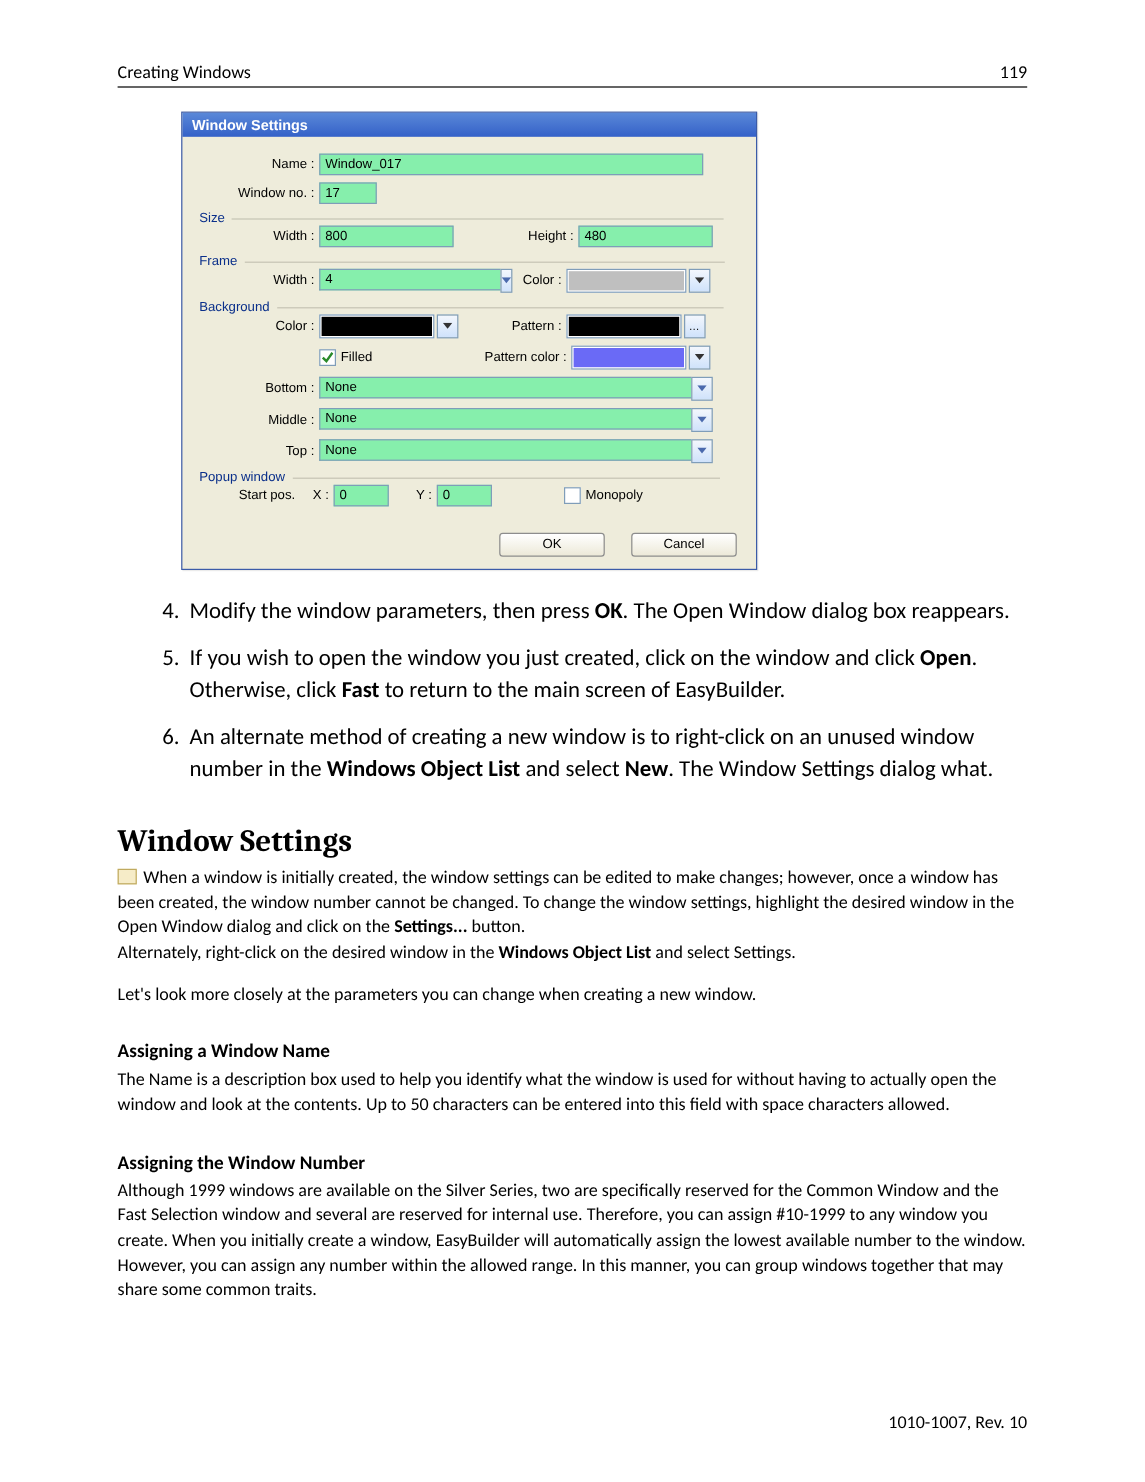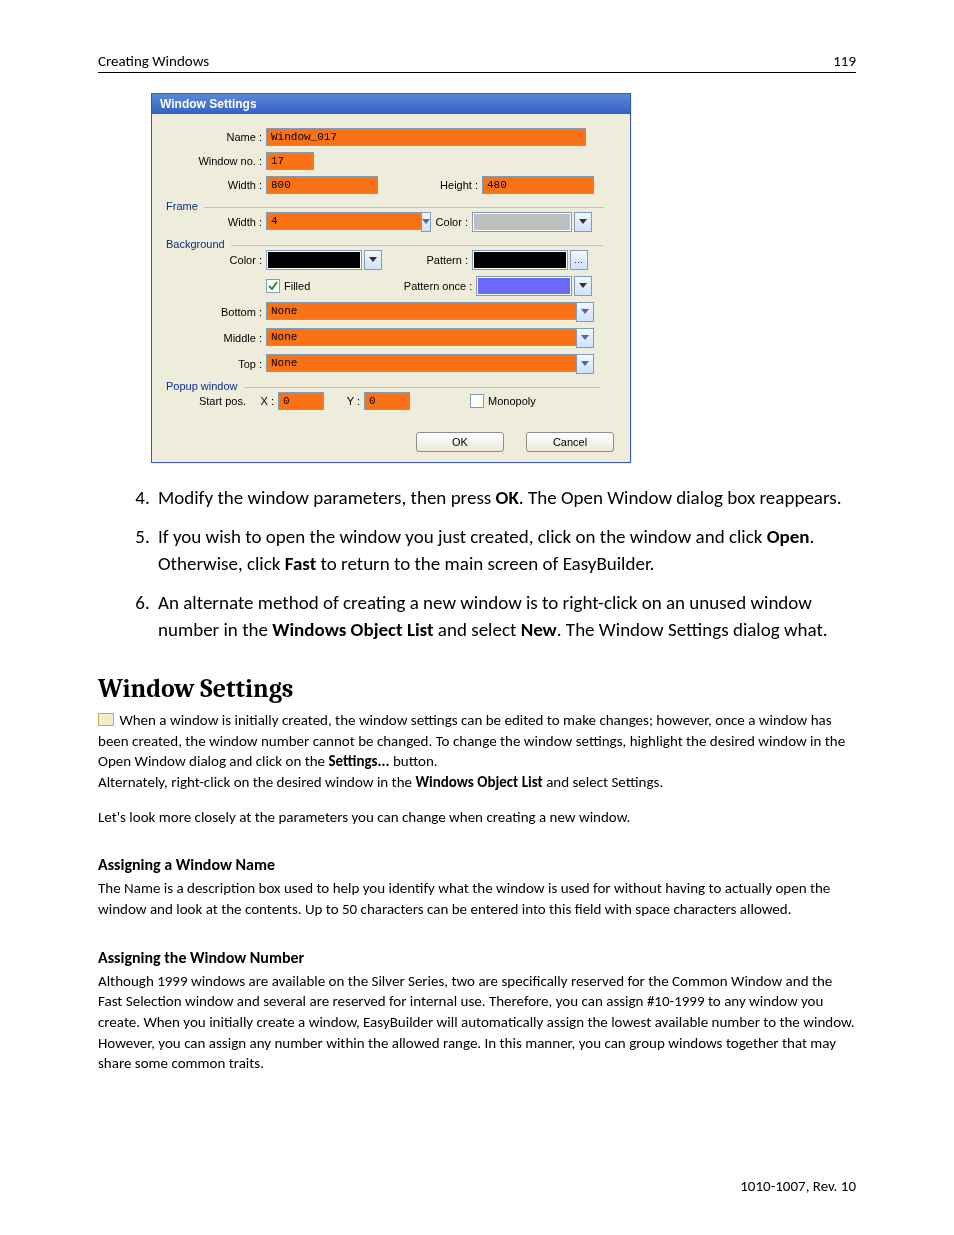--- a/index.html
+++ b/index.html
@@ -47,26 +47,26 @@
   .row {
     display: flex;
     align-items: center;
     margin-bottom: 6px;
   }
   .row .lbl {
     text-align: right;
     padding-right: 4px;
   }
   .tbox {
-    background: #f97316;
+    background: #86efac;
     border: 1px solid #7f9db9;
     height: 16px;
     padding: 0 4px;
     font-size: 11px;
-    font-family: Liberation Mono, monospace;
+    font-family: Liberation Sans, sans-serif;
     box-sizing: content-box;
   }
   .sel-wrap {
     display: flex;
   }
   .sel-wrap .tbox { border-right: none; flex: 1; }
   .dd-btn {
     width: 16px;
     height: 18px;
     border: 1px solid #7f9db9;
@@ -174,20 +174,23 @@
 
       <div class="row">
         <span class="lbl" style="width:96px">Name :</span>
         <input class="tbox" style="width: 310px;" value="Window_017">
       </div>
       <div class="row">
         <span class="lbl" style="width:96px">Window no. :</span>
         <input class="tbox" style="width: 38px;" value="17">
       </div>
 
+      <div class="group-title">
+        <span>Size</span><span class="rule" style="width:410px"></span>
+      </div>
       <div class="row">
         <span class="lbl" style="width:96px">Width :</span>
         <input class="tbox" style="width: 102px;" value="800">
         <span class="lbl" style="width:100px">Height :</span>
         <input class="tbox" style="width: 102px;" value="480">
       </div>
 
       <div class="group-title">
         <span>Frame</span><span class="rule" style="width:400px"></span>
       </div>
@@ -234,21 +237,21 @@
       <div class="row">
         <span style="width:100px"></span>
         <span class="chk">
           <span class="box">
               <svg width="10" height="10">
                 <polyline points="1,5 4,8 9,1" fill="none" stroke="#2a8a2a" stroke-width="2"></polyline>
               </svg>
             </span>
           <span>Filled</span>
         </span>
-        <span class="lbl" style="width:162px">Pattern once :</span>
+        <span class="lbl" style="width:162px">Pattern color :</span>
         <div class="swatch" style="width:92px">
           <span class="inner" style="background:#6a6af6"></span>
         </div>
         <span class="dd-btn" style="margin-left:2px">
             <svg width="8" height="6">
               <polygon points="0,0 8,0 4,5" fill="#333"></polygon>
             </svg>
           </span>
       </div>
 

